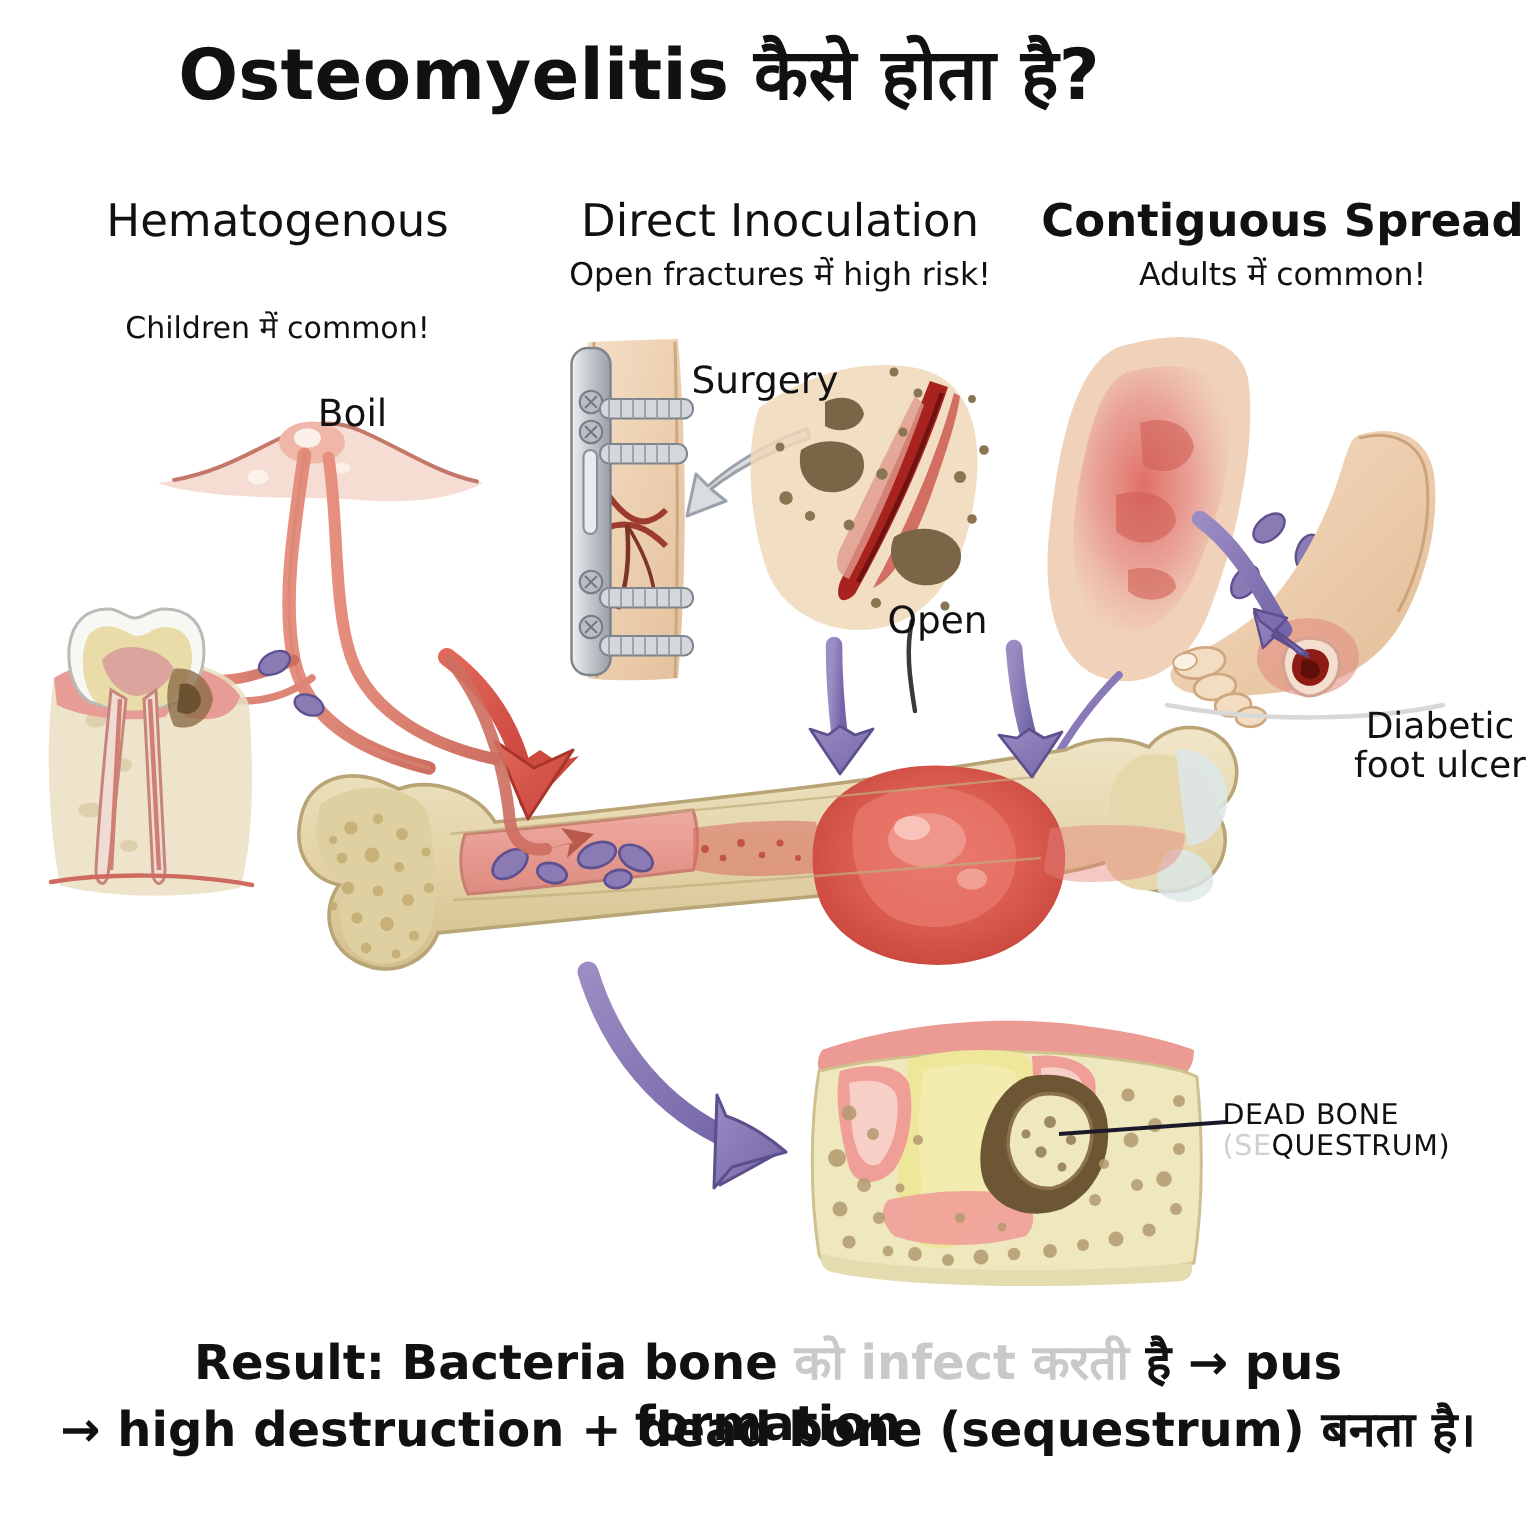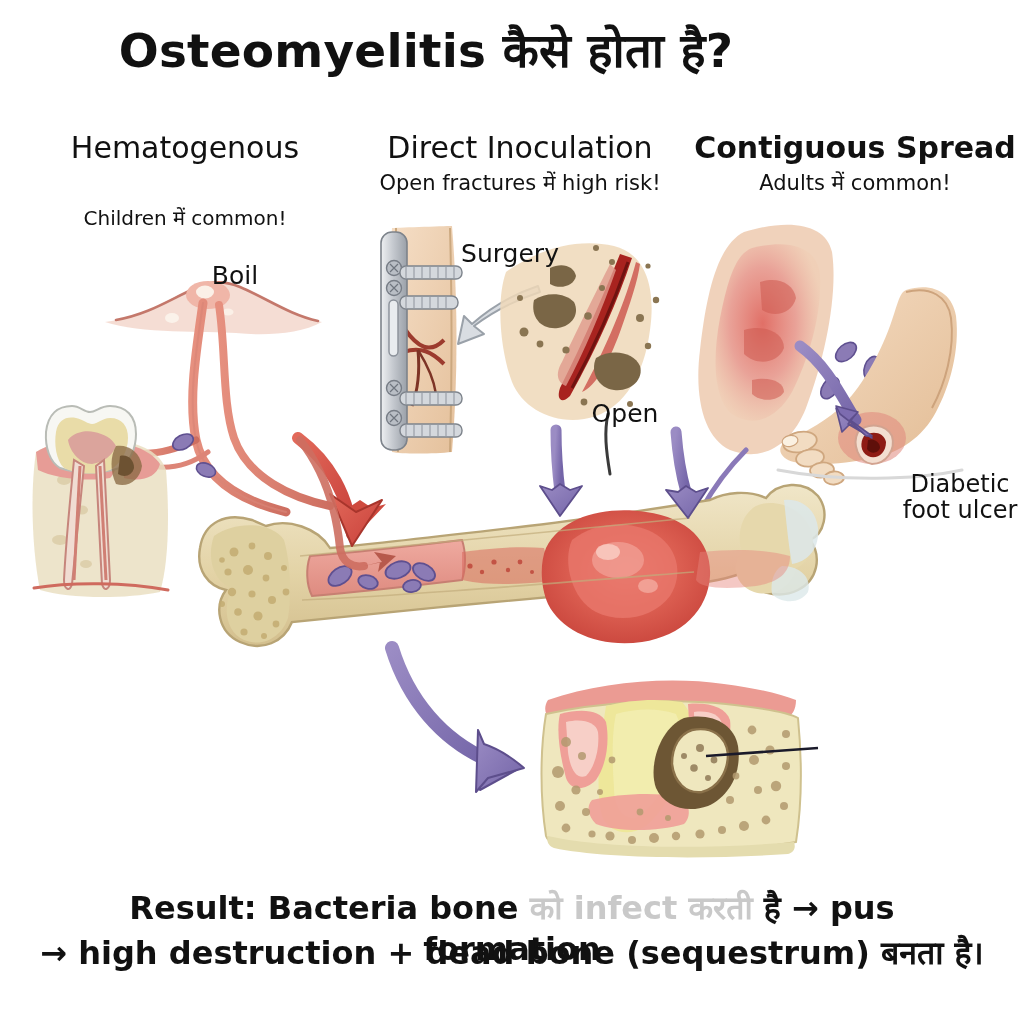--- a/index.html
+++ b/index.html
@@ -513,18 +513,19 @@
 
   <div id="h3" class="txt col-head">Contiguous Spread</div>
   <div id="h3b" class="txt col-sub">Adults में common!</div>
 
   <div id="lbl-boil" class="txt lbl">Boil</div>
   <div id="lbl-surgery" class="txt lbl">Surgery</div>
   <div id="lbl-dirt" class="txt lbl">Open</div>
   <div id="lbl-foot" class="txt lbl">Diabetic
 foot ulcer</div>
 
+  <div id="lbl-dead" class="txt"><span>DEAD BONE</span><br><span class="faded">(SE</span><span>QUESTRUM)</span></div>
 
   <div id="result" class="txt"><span class="dark">Result: Bacteria bone </span><span class="fade1">को infect करती</span><span class="dark"> है → pus formation</span></div>
 
   <div id="r2" class="txt"><span class="dark">→ </span><span class="mid">high </span><span class="fade2">destruction + dead bone</span><span class="dark"> (sequestrum) बनता है।</span></div>
 
 </div>
 
 </body></html>

